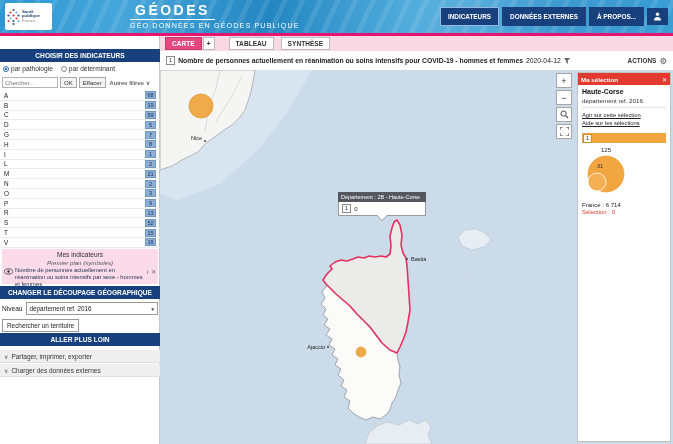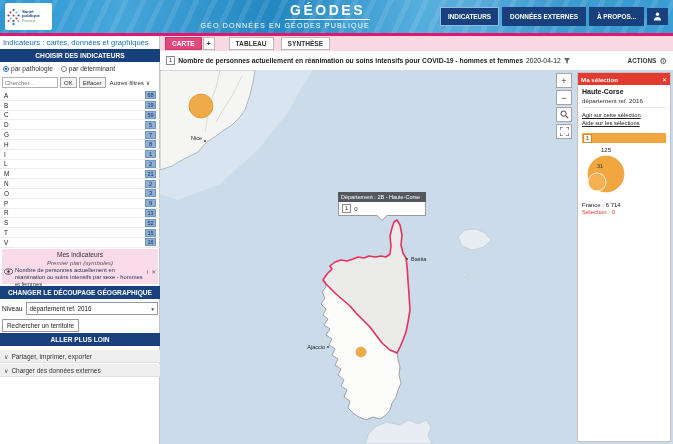--- a/index.html
+++ b/index.html
@@ -12,21 +12,21 @@
     background: linear-gradient(100deg,#2e97d2 0%,#45a6da 18%,#2487c2 40%,#3ba2d8 62%,#2a90cc 82%,#3c9fd4 100%); }
   .header::before { content:""; position:absolute; inset:0;
     background: repeating-linear-gradient(115deg, rgba(255,255,255,.10) 0 5px, rgba(255,255,255,0) 5px 16px),
                 radial-gradient(circle at 70% 20%, rgba(255,255,255,.18), rgba(255,255,255,0) 40%);
   }
   .logo { position:absolute; left:5px; top:3px; width:47px; height:27px; background:#fff;
     border-radius:2px; display:flex; align-items:center; gap:2px; padding:2px 2px; z-index:2; }
   .logo-text { display:flex; flex-direction:column; line-height:4.6px; }
   .logo-text span { font-size:4.3px; font-weight:bold; color:#20477e; }
   .logo-text span:last-child { color:#8a8a8a; font-weight:normal; }
-  .brand { position:absolute; left:130px; top:1px; width:240px; text-align:right; z-index:2; }
+  .brand { position:absolute; left:130px; top:1px; width:240px; text-align:left; z-index:2; }
   .brand-title { color:#fff; font-size:14px; font-weight:bold; letter-spacing:2.5px;
     display:inline-block; border-bottom:1px solid #fff; padding:0 5px 1px; }
   .brand-sub { color:#fff; font-size:7.2px; letter-spacing:1.1px; margin-top:1px; }
   .nav { position:absolute; right:5px; top:7px; display:flex; gap:3px; align-items:center; z-index:2; }
   .nav-btn { background:#17407d; color:#fff; font-size:6.4px; font-weight:bold;
     padding:5px 7px; border:1px solid #17407d; cursor:pointer; }
   .nav-btn.active { border:1px solid #93b9e6; }
   .nav-user { background:#17407d; border:1px solid #17407d; padding:3px 5px; cursor:pointer;
     display:flex; align-items:center; }
   .topline { position:absolute; left:0; top:33px; width:673px; height:3px; background:#e4156e; }
@@ -168,21 +168,20 @@
       <svg width="9" height="9" viewBox="0 0 9 9">
         <circle cx="4.5" cy="2.2" r="1.7" fill="#fff"></circle>
         <path d="M1 8.5 Q1 5 4.5 5 Q8 5 8 8.5 Z" fill="#fff"></path>
       </svg>
     </button>
   </div>
 </div>
 <div class="topline"></div>
 
 <div class="sidebar">
-  <div class="sb-title">Indicateurs : cartes, données et graphiques</div>
   <div class="banner b1">CHOISIR DES INDICATEURS</div>
 
   <div class="radios">
     <span class="radio">
       <span class="rdot sel"></span>
       <span>par pathologie</span>
     </span>
     <span class="radio">
       <span class="rdot"></span>
       <span>par déterminant</span>

